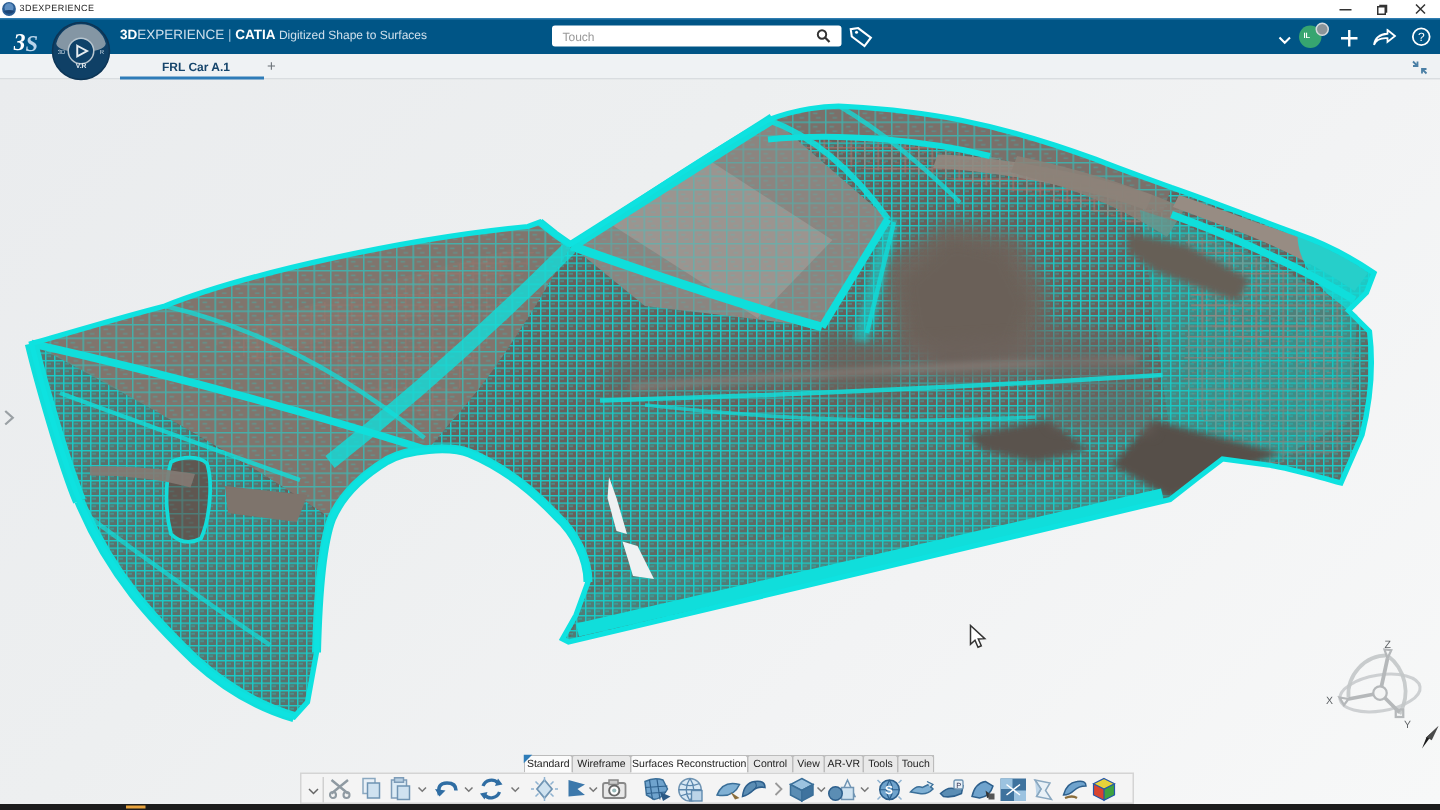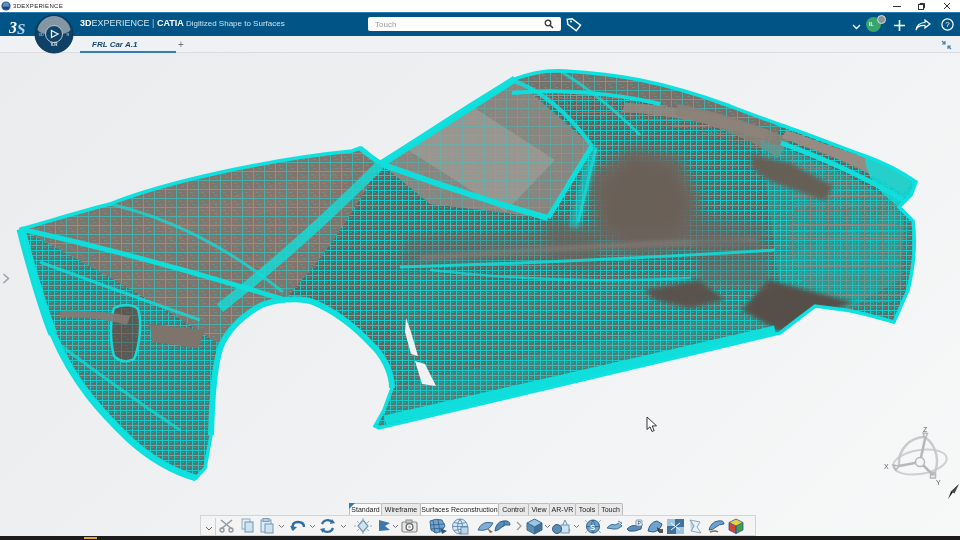--- a/index.html
+++ b/index.html
@@ -212,21 +212,21 @@
     </svg>
   <svg class="abs" style="left:915px;top:6px" width="16" height="12" viewBox="0 0 16 12">
     <path d="M10 1 L15 5 L10 9 V6.5 Q3 6 1 11 Q2 4 10 3.5 Z" fill="none" stroke="#fff" stroke-width="1.2"></path>
   </svg>
   <svg class="abs" style="left:941px;top:5px" width="13" height="13" viewBox="0 0 13 13">
     <circle cx="6.5" cy="6.5" r="5.6" fill="none" stroke="#fff" stroke-width="1.2"></circle>
     <text x="6.5" y="9.4" text-anchor="middle" font-size="8" fill="#fff" font-family="Liberation Sans">?</text>
   </svg>
 </div>
 <div id="tabstrip">
-  <span class="abs" style="left:92px;top:4px;font-size:8px;font-weight:bold;font-style:italic;color:#16456b">FRL Car A.1</span>
+  <span class="abs" style="left:108px;top:4px;font-size:8px;font-weight:bold;color:#16456b">FRL Car A.1</span>
   <div class="abs" style="left:80px;top:15px;width:96px;height:2px;background:#2e7cb8"></div>
   <span class="abs" style="left:178px;top:3px;font-size:10px;color:#6b7278">+</span>
   <svg class="abs" style="left:941px;top:4px" width="11" height="10" viewBox="0 0 11 10">
     <path d="M1 4 L4 4 L4 1 M10 6 L7 6 L7 9 M4 4 L1 1 M7 6 L10 9" fill="none" stroke="#4a7fa5" stroke-width="1.2"></path>
   </svg>
 </div>
 
 <svg class="abs" style="left:34px;top:14px" width="40" height="40" viewBox="0 0 40 40">
   <circle cx="20" cy="20" r="19" fill="#0f4066"></circle>
   <circle cx="20" cy="20" r="19" fill="none" stroke="#0c3556" stroke-width="1"></circle>

